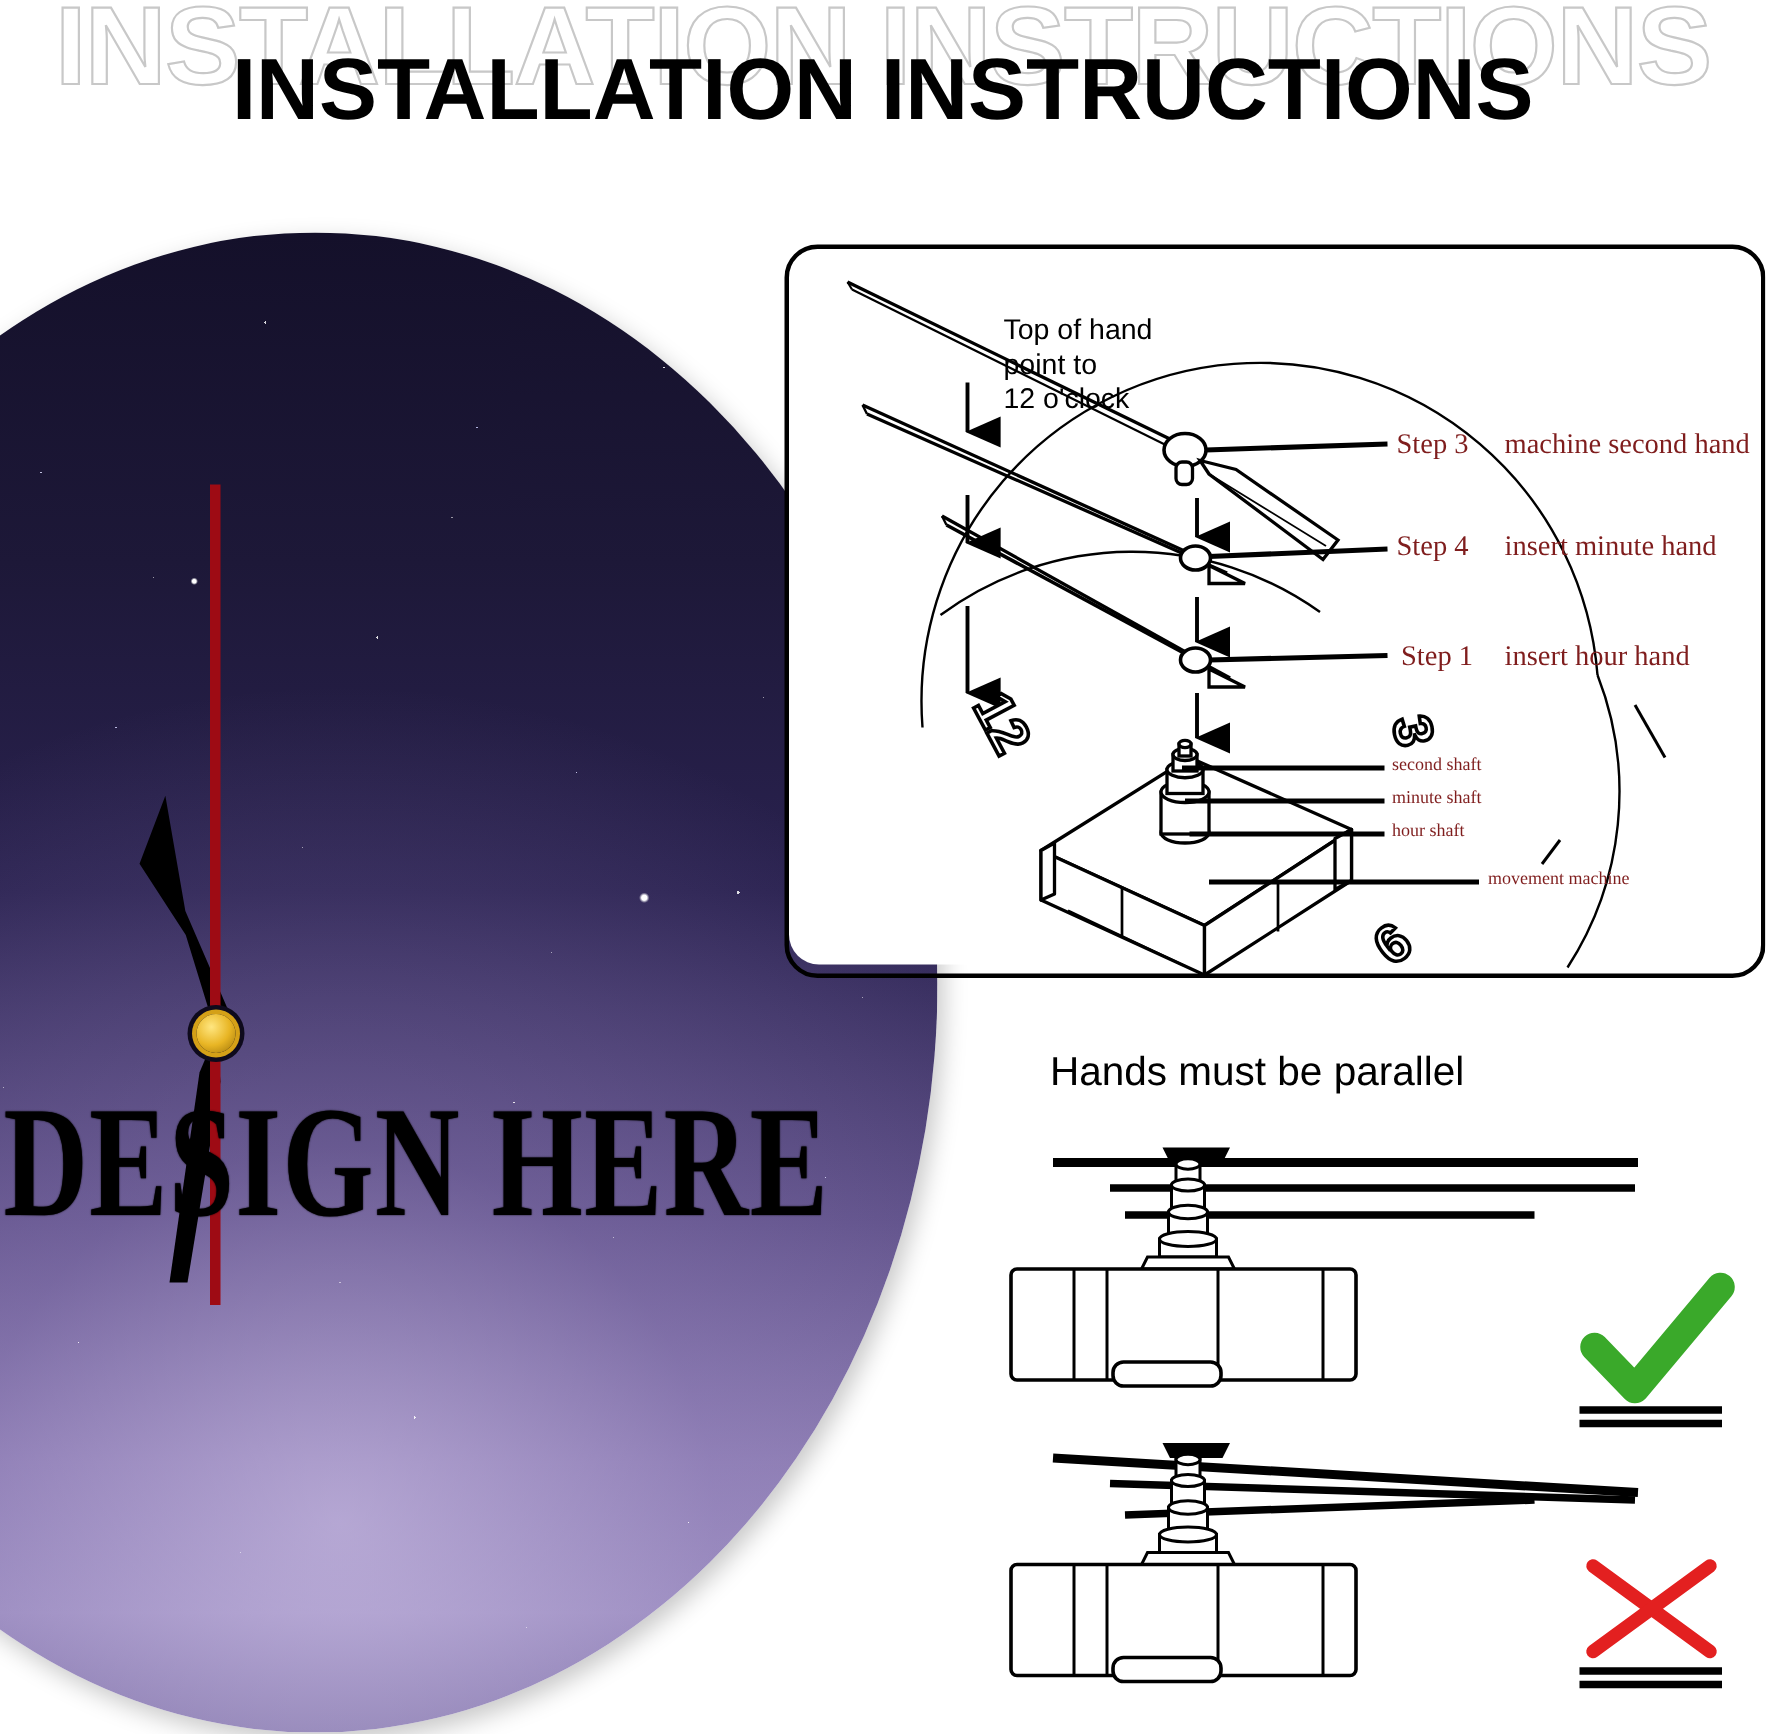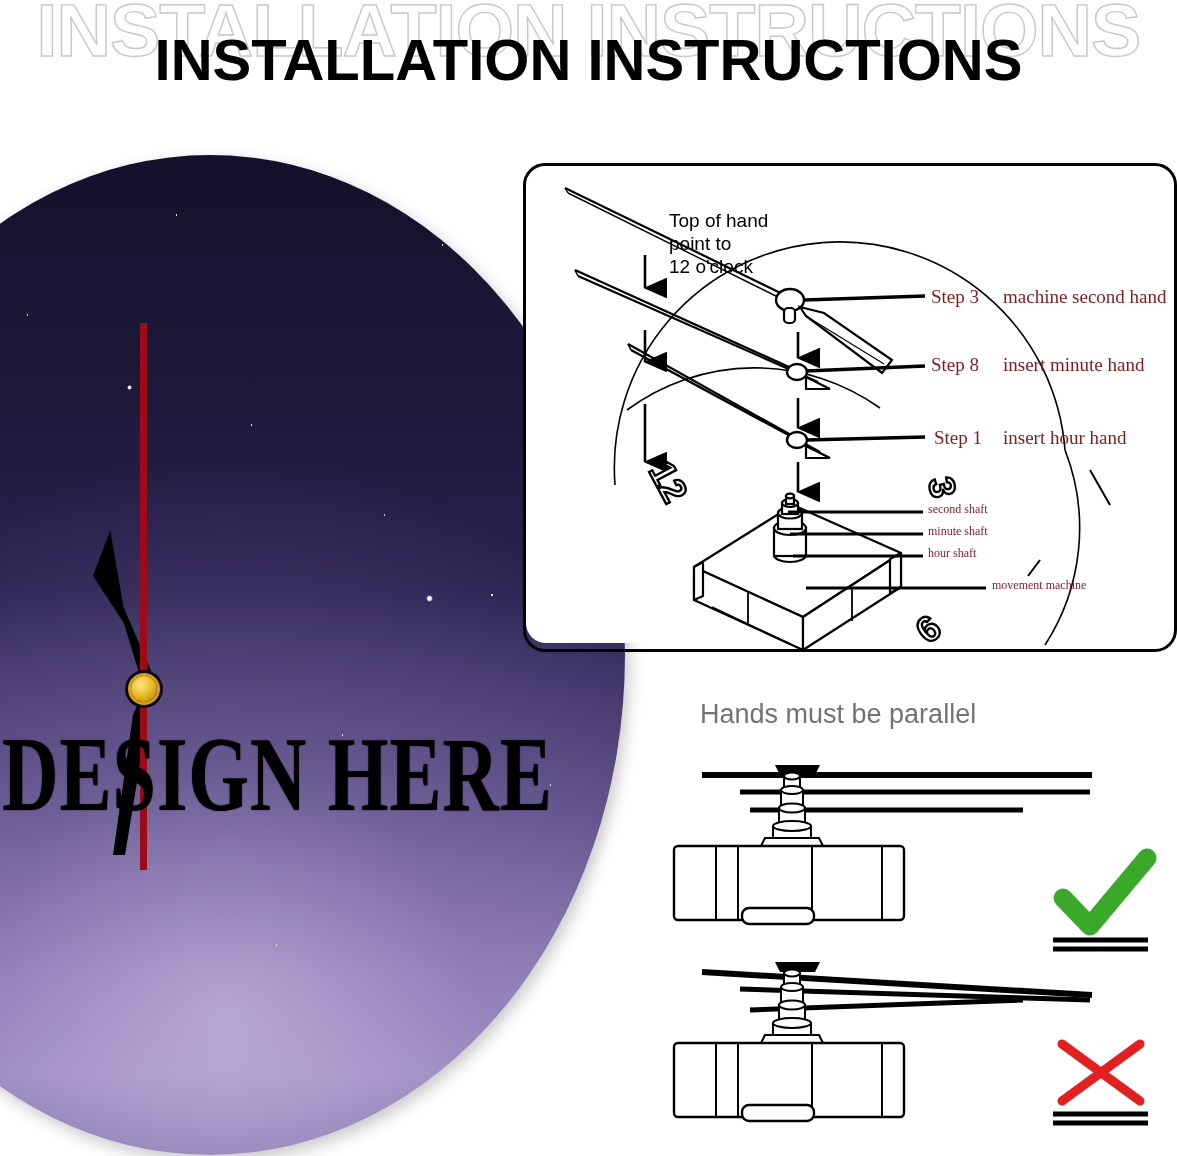--- a/index.html
+++ b/index.html
@@ -185,21 +185,21 @@
     position: absolute;
     font-size: 19px;
     line-height: 23px;
     color: #000;
     white-space: pre-line;
     margin-top: 32px;
   }
   .section-title {
     position: absolute;
     font-size: 27px;
-    color: #737373;
+    color: #000000;
     white-space: nowrap;
   }
 </style>
 </head>
 <body>
 
 <div id="page">
 
   <div class="title-ghost">INSTALLATION INSTRUCTIONS</div>
   <div class="title-solid">INSTALLATION INSTRUCTIONS</div>
@@ -411,21 +411,21 @@
     </g>
   </svg>
 
   <div class="note" style="left:669px; top:177px;">Top of hand
 point to
 12 o'clock</div>
 
   <div class="label" style="left:931px; top:286px;">Step 3</div>
   <div class="label" style="left:1003px; top:286px;">machine second hand</div>
 
-  <div class="label" style="left:931px; top:354px;">Step 8</div>
+  <div class="label" style="left:931px; top:354px;">Step 4</div>
   <div class="label" style="left:1003px; top:354px;">insert minute hand</div>
 
   <div class="label" style="left:934px; top:427px;">Step 1</div>
   <div class="label" style="left:1003px; top:427px;">insert hour hand</div>
 
   <div class="label small" style="left:928px; top:502px;">second shaft</div>
   <div class="label small" style="left:928px; top:524px;">minute shaft</div>
   <div class="label small" style="left:928px; top:546px;">hour shaft</div>
   <div class="label small" style="left:992px; top:578px;">movement machine</div>
 

